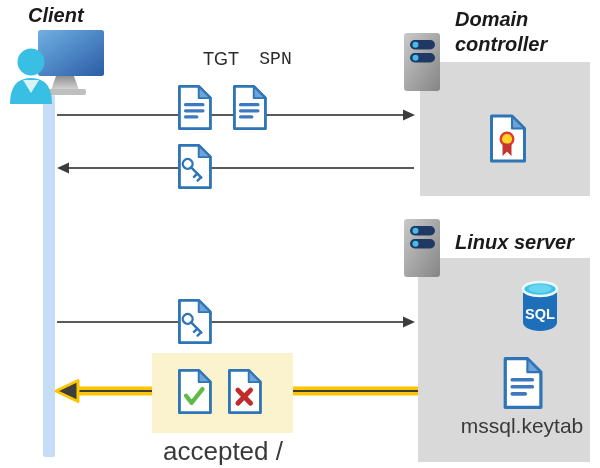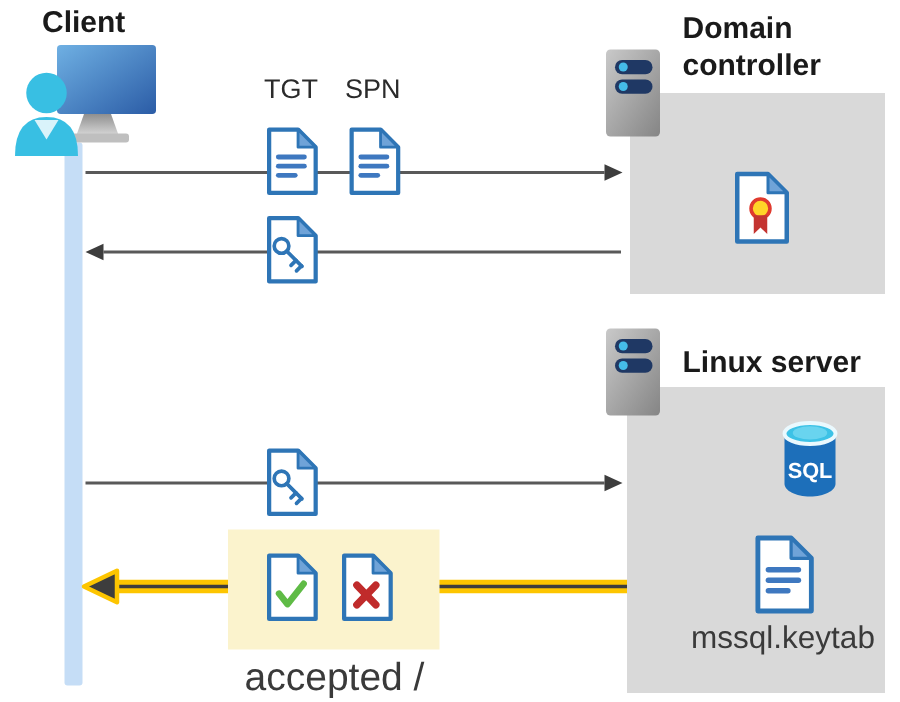--- a/index.html
+++ b/index.html
@@ -9,27 +9,27 @@
   }
   .abs{position:absolute;}
   .layer{position:absolute;left:0;top:0;width:600px;height:468px;z-index:1;}
   .panel{position:absolute;background:#D9D9D9;z-index:0;}
   .panel-dc{left:420px;top:62px;width:170px;height:134px;}
   .panel-linux{left:418px;top:258px;width:172px;height:204px;}
   .result-highlight{position:absolute;left:152px;top:353px;width:141px;height:80px;background:#FBF3CD;z-index:2;}
   .lifeline{position:absolute;left:43px;top:95px;width:12px;height:362px;background:#C5DDF6;border-radius:2px;z-index:1;}
   .icon{z-index:3;}
   .lbl{position:absolute;color:#1a1a1a;z-index:4;white-space:pre-line;}
-  .lbl-title{font-weight:700;font-size:20px;line-height:1.25;}
+  .lbl-title{font-weight:700;font-size:20px;line-height:1.25;font-style:italic;}
   .lbl-client{left:28px;top:3px;}
   .lbl-dc{left:455px;top:7px;width:138px;}
   .lbl-linux{left:455px;top:230px;width:140px;}
-  .lbl-small{font-size:18px;color:#2b2b2b;text-align:center;}
+  .lbl-small{font-size:18px;color:#2b2b2b;text-align:center;margin-left:27px;}
   .lbl-tgt{left:175px;top:49px;width:38px;}
-  .lbl-spn{left:229px;top:49px;width:39px;}
+  .lbl-spn{left:229px;top:49px;width:39px;font-family:Liberation Mono, monospace;}
   .lbl-keytab{left:437px;top:414px;width:170px;font-size:21px;color:#3a3a3a;text-align:center;}
   .lbl-result{left:135px;top:436px;width:176px;font-size:26px;color:#3a3a3a;text-align:center;}
   .doc{position:absolute;width:38px;height:47px;}
   svg{display:block;}
 </style>
 </head>
 <body>
 
 <div class="canvas">
 

